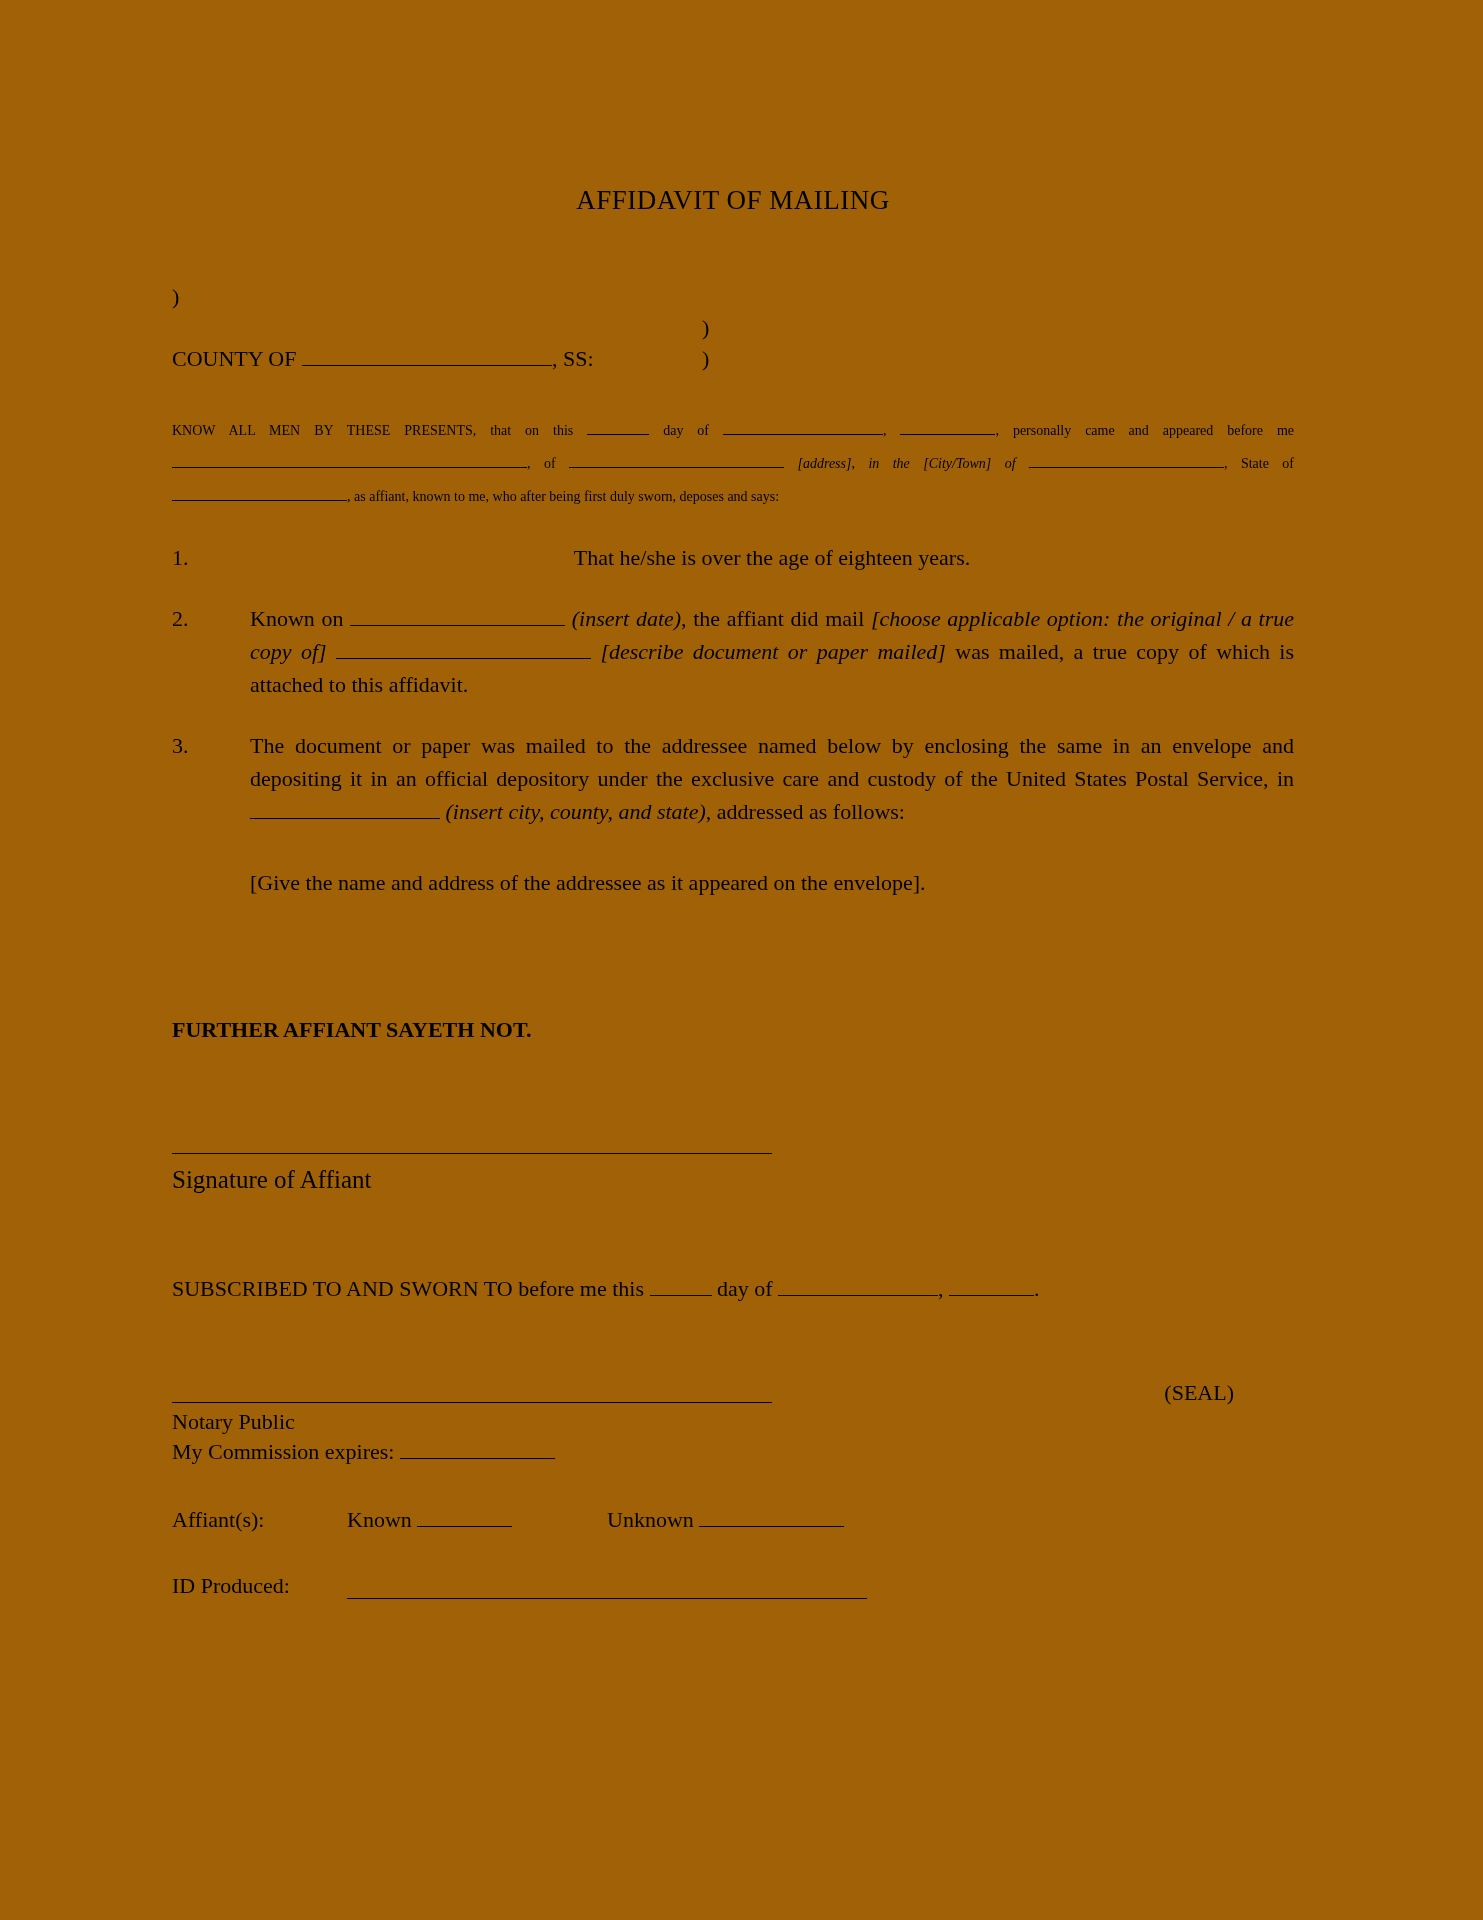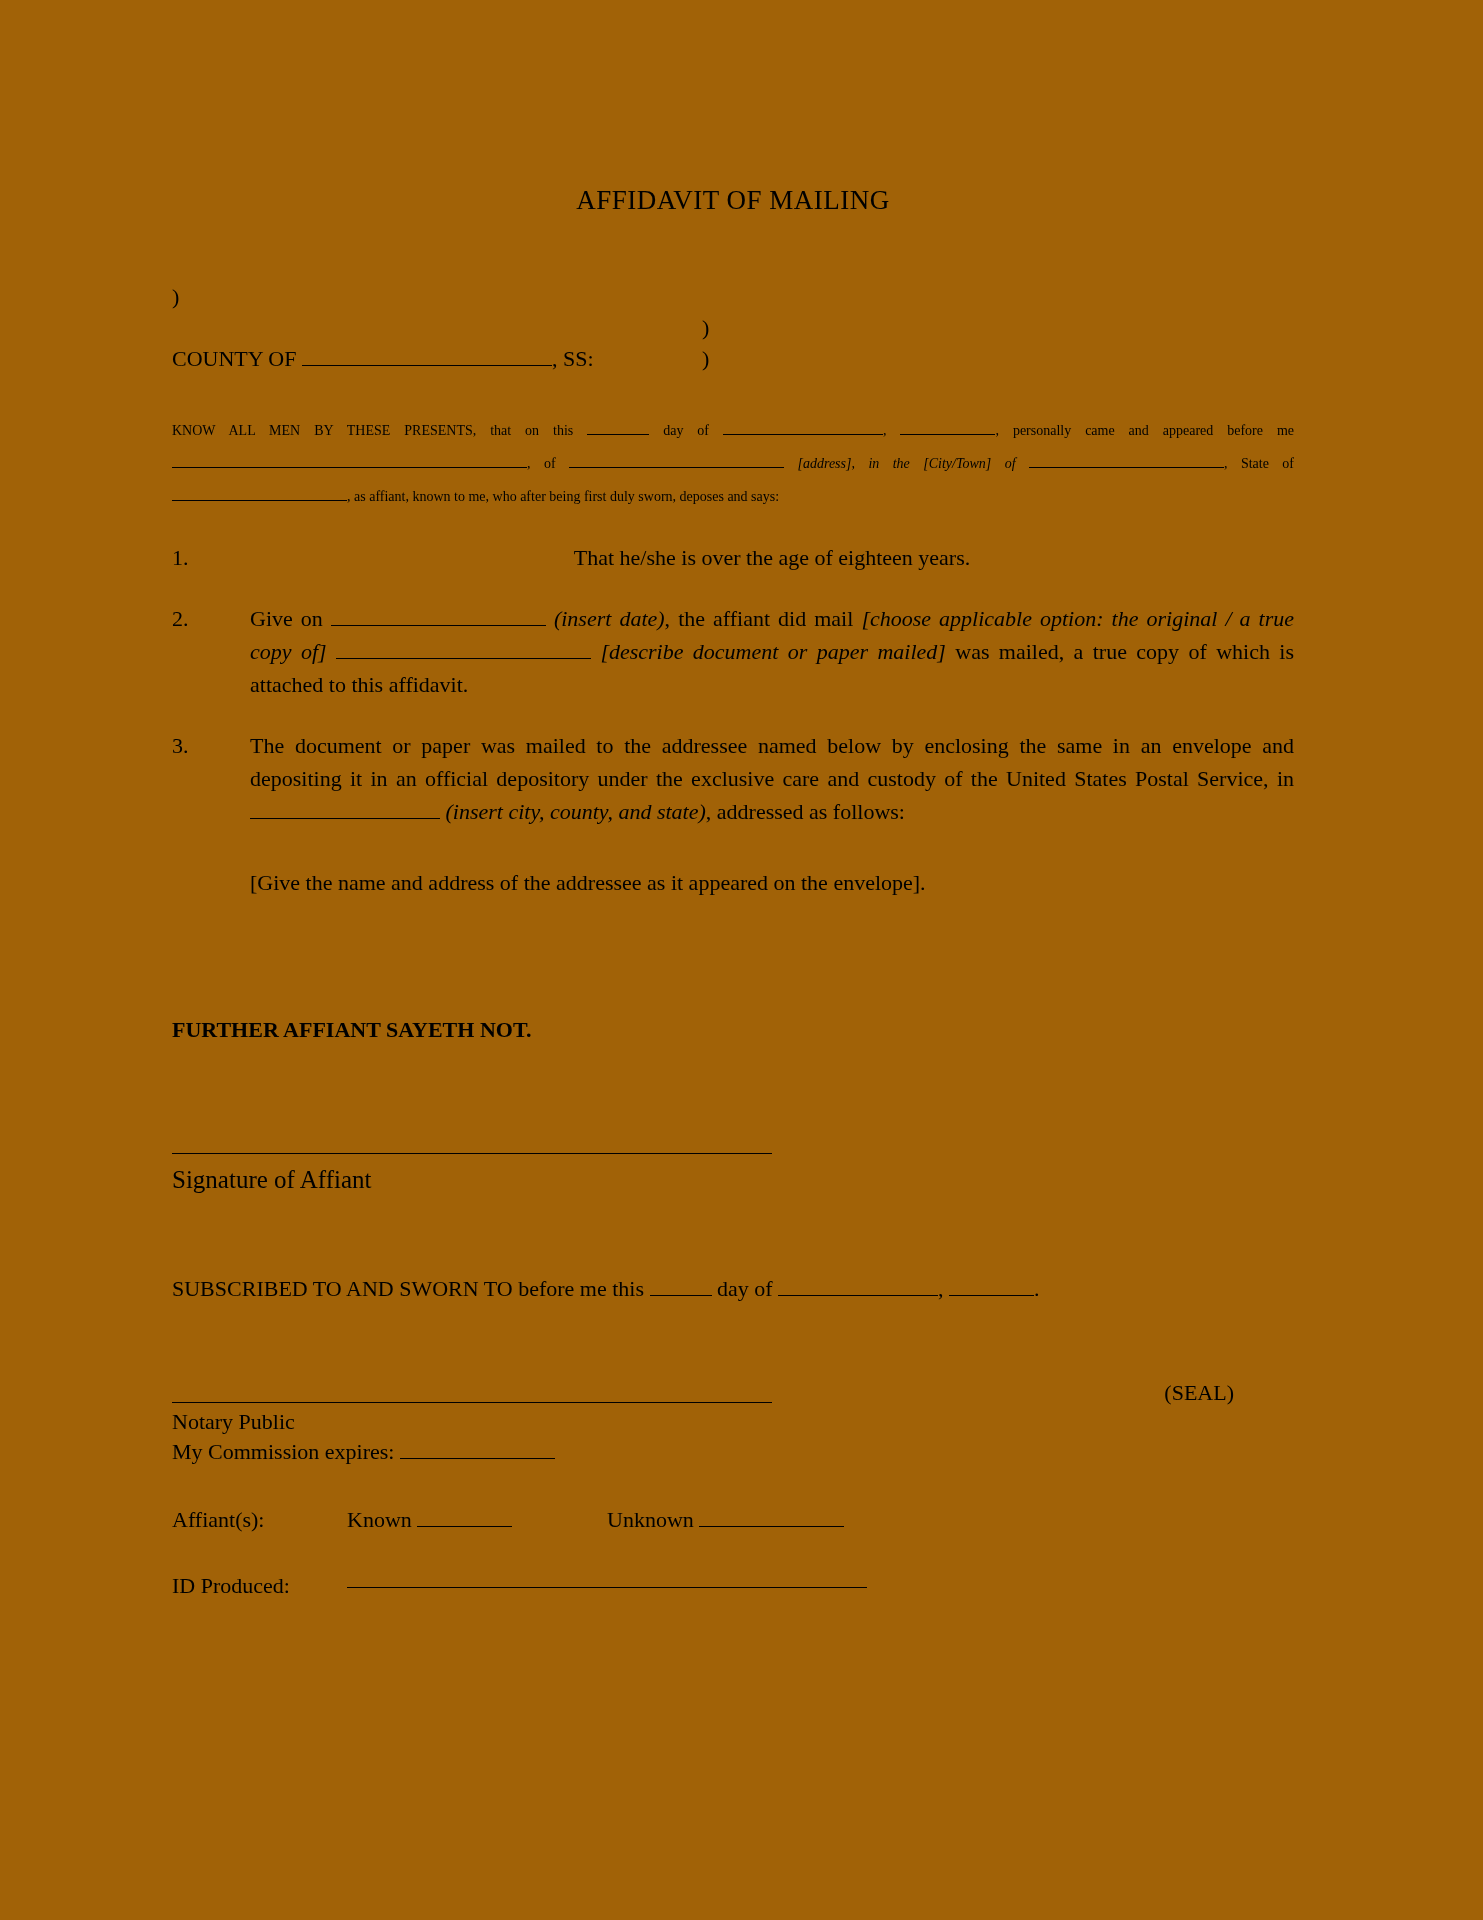--- a/index.html
+++ b/index.html
@@ -131,21 +131,21 @@
     display: flex;
   }
   .affiants .lbl1 { width: 175px; }
   .affiants .known-wrap { width: 260px; }
   .b-known { width: 95px; }
   .b-unknown { width: 145px; }
   .idrow {
     font-size: 22px;
     margin-top: 40px;
     display: flex;
-    align-items: flex-start;
+    align-items: flex-end;
   }
   .idrow .lbl { width: 175px; }
   .b-id { width: 520px; }
 </style>
 </head>
 <body>
 
 <div class="page">
   <div class="content">
 
@@ -182,21 +182,21 @@
     </p>
 
     <div class="item">
       <div class="num">1.</div>
       <div class="body nojustify">That he/she is over the age of eighteen years.</div>
     </div>
 
     <div class="item">
       <div class="num">2.</div>
       <div class="body">
-        <span>Give on</span>
+        <span>Known on</span>
         <span class="blank" style="width:215px"></span>
         <span class="ital">(insert date)</span><span>, the affiant did mail</span>
         <span class="ital">[choose applicable option:  the original / a true copy of]</span>
         <span class="blank" style="width:255px"></span>
         <span class="ital">[describe document or paper mailed]</span>
         <span>was mailed, a true copy of which is attached to this affidavit.</span>
       </div>
     </div>
 
     <div class="item">

